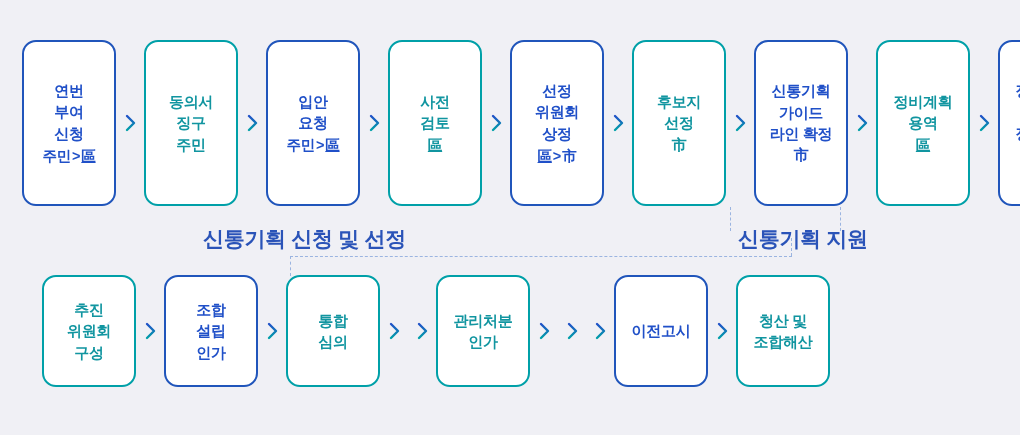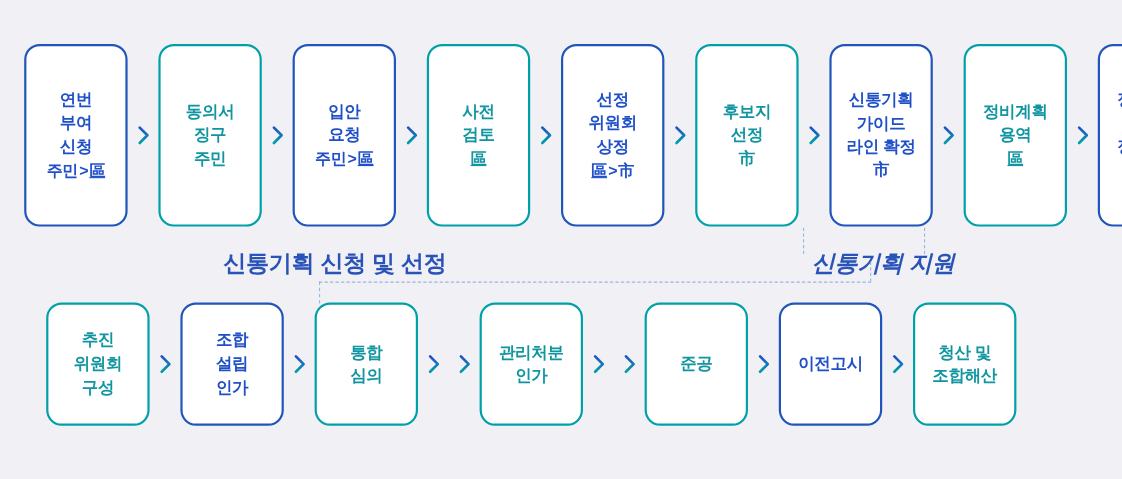--- a/index.html
+++ b/index.html
@@ -92,21 +92,21 @@
   
   .group-label {
     position: absolute;
     font-size: 21px;
     font-weight: bold;
     color: #2a53b8;
     letter-spacing: -0.3px;
     white-space: nowrap;
   }
   #group-label-left  { left: 203px; top: 225px; }
-  #group-label-right { left: 738px; top: 225px; font-style: italic; }
+  #group-label-right { left: 738px; top: 225px; }
 
   
   .dash-h {
     position: absolute;
     height: 0;
     border-top: 1.5px dashed #9bb4e0;
   }
   .dash-v {
     position: absolute;
     width: 0;
@@ -303,23 +303,20 @@
         </svg>
     </div>
 
 
     <div class="chev">
       <svg width="11" height="18" viewBox="0 0 11 18">
           <path d="M2 2 L9 9 L2 16" fill="none" stroke="url(#g1)" stroke-width="2.4" stroke-linecap="round" stroke-linejoin="round"></path>
         </svg>
     </div>
 
-    <div class="node teal">
-      <div class="node-label">준공</div>
-    </div>
 
     <div class="chev">
       <svg width="11" height="18" viewBox="0 0 11 18">
           <path d="M2 2 L9 9 L2 16" fill="none" stroke="url(#g1)" stroke-width="2.4" stroke-linecap="round" stroke-linejoin="round"></path>
         </svg>
     </div>
 
     <div class="node">
       <div class="node-label">이전고시</div>
     </div>

